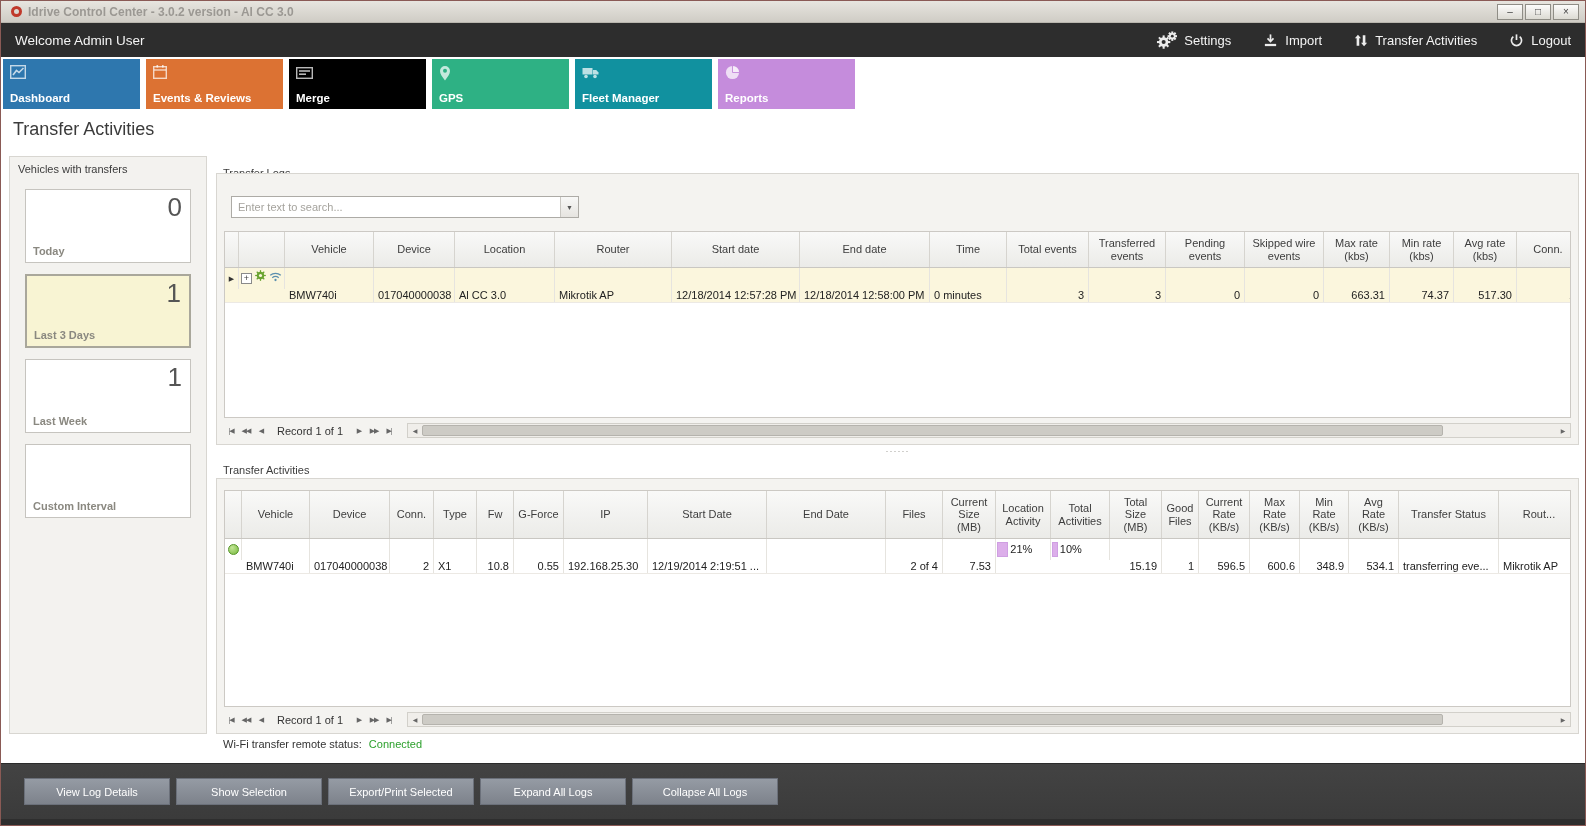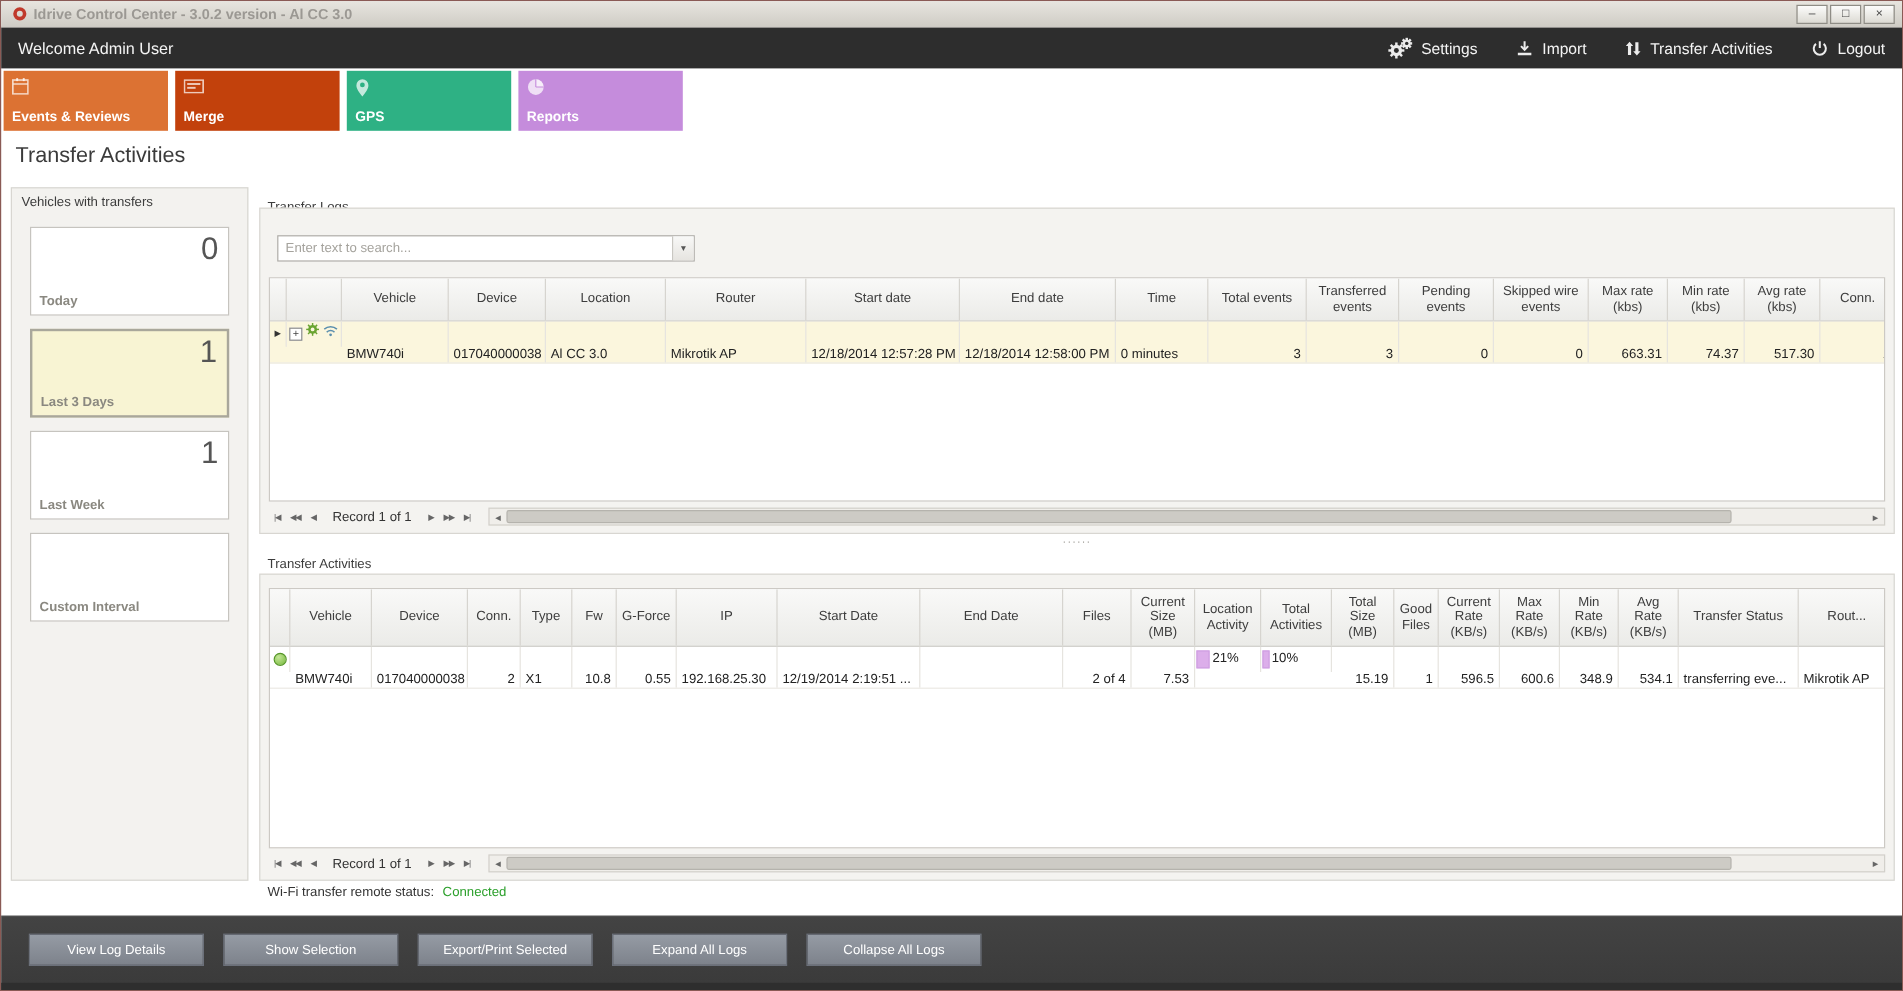--- a/index.html
+++ b/index.html
@@ -68,21 +68,21 @@
 .sb-arrow{width:14px;font-size:6px;color:#666;text-align:center;cursor:pointer}
 .sb-track{flex:1;height:100%;position:relative}
 .sb-thumb{position:absolute;left:0;top:1px;bottom:1px;width:90%;background:#cdcbc5;border:1px solid #b5b3ad;border-radius:2px;cursor:grab}
 
 .splitter{position:absolute;left:215px;top:447px;width:1363px;height:10px;text-align:center;color:#9a9892;font-size:9px;letter-spacing:1px;line-height:7px;cursor:row-resize}
 
 .status-line{position:absolute;left:222px;top:737px;font-size:11px;color:#333}
 .status-line .val{font-weight:normal;margin-left:4px}
 
 .footer{position:absolute;left:0;right:0;top:762px;bottom:0;background:linear-gradient(#434343,#3a3a3a);border-top:1px solid #2b2b2b}
-.footer-inner{display:flex;gap:16px;padding:14px 0 0 23px}
+.footer-inner{display:flex;gap:6px;padding:14px 0 0 23px}
 .fbtn{width:146px;height:27px;background:linear-gradient(#959ba4,#7d828b);border:1px solid #6b707a;color:#fff;font-size:11px;display:flex;align-items:center;justify-content:center;cursor:pointer;white-space:nowrap}
 .footer-strip{position:absolute;left:0;right:0;bottom:0;height:6px;background:#2e2e2e}
 </style>
 </head>
 <body>
 
 <div class="window">
 
   <div class="titlebar">
     <span class="app-icon"></span>
@@ -153,43 +153,59 @@
               <path d="M8 1.5v6"></path>
               <path d="M4.6 3.8a5.4 5.4 0 1 0 6.8 0"></path>
             </svg>
           </span>
           <span>Logout</span>
         </div>
       </div>
   </div>
 
   <div class="navrow">
+      <div class="tile" style="background:#2e77ae">
+        <span class="ticon"><svg width="16" height="14" viewBox="0 0 16 14">
+            <rect x="0.7" y="0.7" width="14.6" height="12.6" fill="none" stroke="rgba(255,255,255,0.72)" stroke-width="1.4"></rect>
+            <polyline points="3,10 6.5,5.5 9,7.5 13.5,3" fill="none" stroke="rgba(255,255,255,0.72)" stroke-width="1.6"></polyline>
+          </svg></span>
+        <span class="tlabel">Dashboard</span>
+      </div>
       <div class="tile" style="background:#dc7233">
         <span class="ticon"><svg width="14" height="14" viewBox="0 0 14 14">
             <rect x="0.7" y="1.7" width="12.6" height="11.6" fill="none" stroke="rgba(255,255,255,0.72)" stroke-width="1.4"></rect>
             <line x1="1" y1="5" x2="13" y2="5" stroke="rgba(255,255,255,0.72)" stroke-width="1.4"></line>
             <rect x="3.5" y="0" width="1.6" height="2.6" fill="rgba(255,255,255,0.72)"></rect>
             <rect x="9" y="0" width="1.6" height="2.6" fill="rgba(255,255,255,0.72)"></rect>
           </svg></span>
         <span class="tlabel">Events &amp; Reviews</span>
       </div>
-      <div class="tile" style="background:#c2410c">
+      <div class="tile" style="background:#000000">
         <span class="ticon"><svg width="17" height="12" viewBox="0 0 17 12">
             <rect x="0.7" y="0.7" width="15.6" height="10.6" fill="none" stroke="rgba(255,255,255,0.72)" stroke-width="1.4"></rect>
             <rect x="3" y="3.2" width="11" height="1.6" fill="rgba(255,255,255,0.72)"></rect>
             <rect x="3" y="6.4" width="7" height="1.6" fill="rgba(255,255,255,0.72)"></rect>
           </svg></span>
         <span class="tlabel">Merge</span>
       </div>
       <div class="tile" style="background:#2eb184">
         <span class="ticon"><svg width="12" height="16" viewBox="0 0 12 16">
             <path d="M6 15.5C8.8 11.6 11 9.3 11 6A5 5 0 1 0 1 6c0 3.3 2.2 5.6 5 9.5Z" fill="rgba(255,255,255,0.72)"></path>
             <circle cx="6" cy="5.8" r="2" fill="#2eb184"></circle>
           </svg></span>
         <span class="tlabel">GPS</span>
+      </div>
+      <div class="tile" style="background:#11919f">
+        <span class="ticon"><svg width="17" height="13" viewBox="0 0 17 13">
+            <rect x="0.5" y="2" width="10" height="6.5" fill="rgba(255,255,255,0.72)"></rect>
+            <path d="M11 4h3.2L16.5 6.6V8.5H11Z" fill="rgba(255,255,255,0.72)"></path>
+            <circle cx="4" cy="10.5" r="1.8" fill="rgba(255,255,255,0.72)"></circle>
+            <circle cx="13" cy="10.5" r="1.8" fill="rgba(255,255,255,0.72)"></circle>
+          </svg></span>
+        <span class="tlabel">Fleet Manager</span>
       </div>
       <div class="tile" style="background:#c58cdc">
         <span class="ticon"><svg width="15" height="15" viewBox="0 0 16 16">
             <circle cx="8" cy="8" r="7" fill="rgba(255,255,255,0.72)"></circle>
             <path d="M8 8V1a7 7 0 0 1 7 7Z" fill="rgba(255,255,255,0.45)"></path>
             <path d="M8 8 8 1M8 8 15 8" stroke="#c58cdc" stroke-width="1"></path>
           </svg></span>
         <span class="tlabel">Reports</span>
       </div>
     </div>

